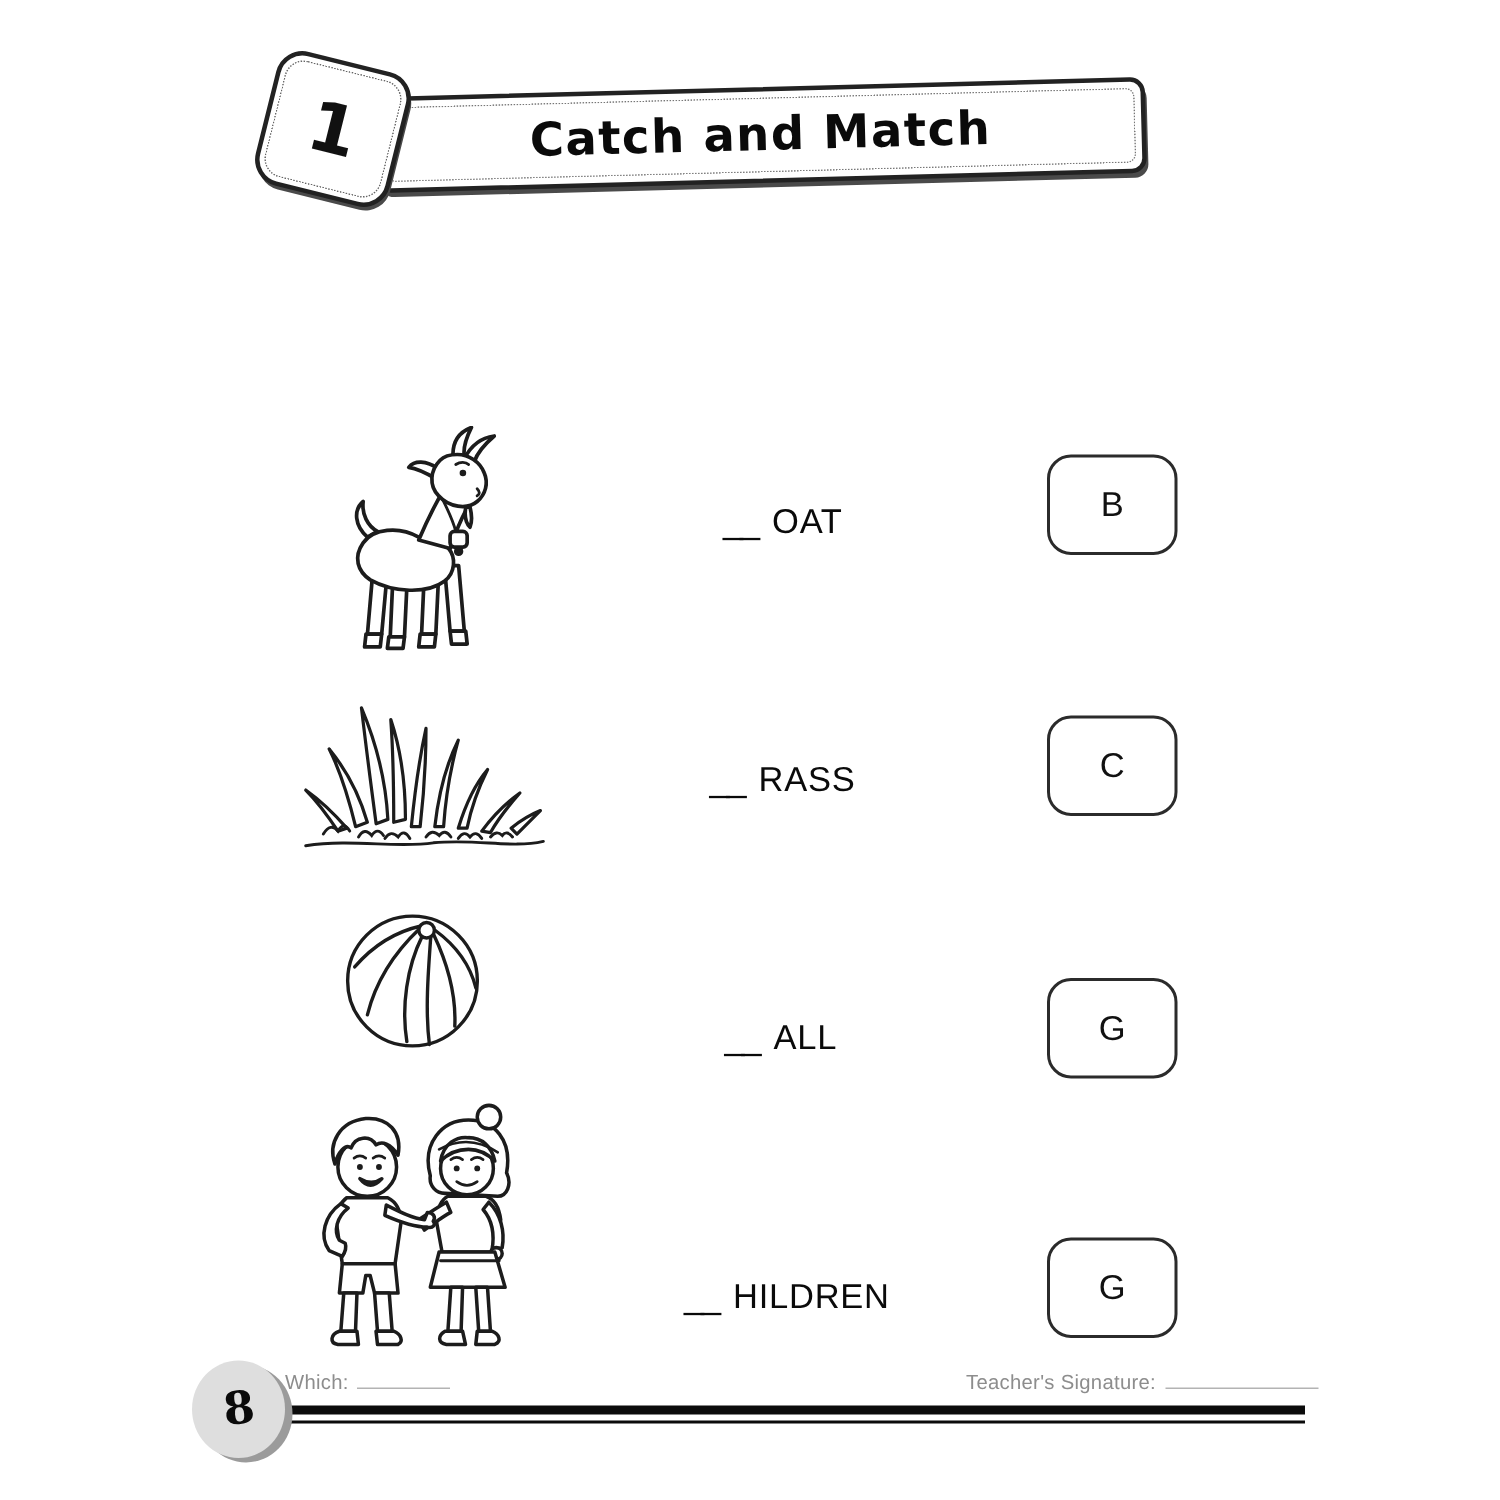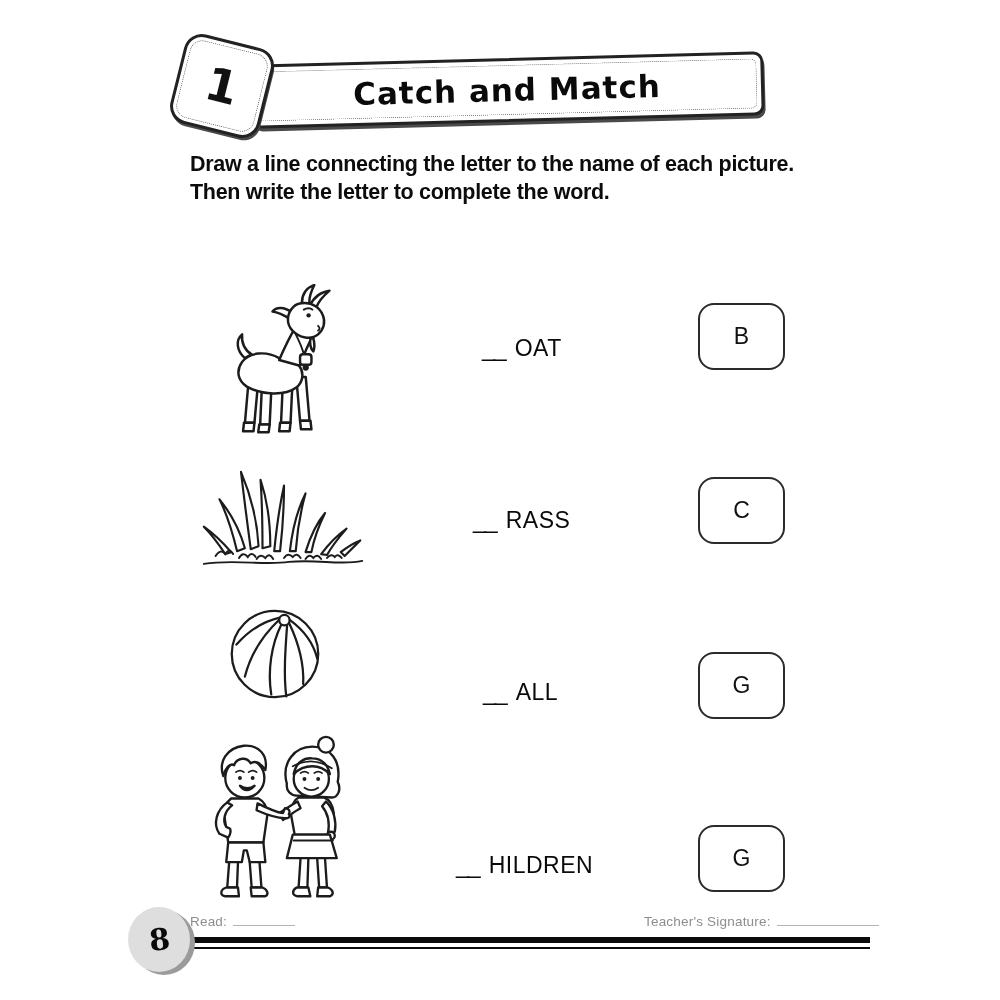--- a/index.html
+++ b/index.html
@@ -51,21 +51,21 @@
   .instructions { left: 190px; top: 151px; width: 652px; }
   .instructions p {
     font-weight: bold; font-size: 21.5px; line-height: 1.28;
     letter-spacing: -0.3px; margin-bottom: 16px; color: #0c0c0c;
   }
 
   
   .pic { position: absolute; }
   .pic svg { display: block; width: 100%; height: 100%; }
   .wordrow {
-    position: absolute; display: flex; align-items: center; gap: 10px;
+    position: absolute; display: flex; align-items: flex-start; gap: 10px;
     font-size: 23px; color: #0a0a0a; letter-spacing: 0.5px;
   }
   .blank { font-size: 24px; letter-spacing: -2px; }
   .letter-card {
     position: absolute; left: 698px; width: 87px; height: 67px;
     background: #fff; border: 2.5px solid #2b2b2b; border-radius: 16px;
     display: flex; align-items: center; justify-content: center;
     font-size: 23px; color: #111;
   }
 
@@ -95,21 +95,20 @@
 <body>
 
 <div class="abs lesson-badge">
   <span class="num">1</span>
 </div>
 <div class="abs title-banner">
   <span class="page-title">Catch and Match</span>
 </div>
 
 <div class="abs instructions">
-  <p>Draw a line connecting the letter to the name of each picture. Then write the letter to complete the word.</p>
 </div>
 
 <div class="pic" style="left:219px; top:284px; width:126px; height:152px;">
   <svg viewBox="0 0 130 160">
     <g fill="#fff" stroke="#1c1c1c" stroke-width="2.6" stroke-linecap="round" stroke-linejoin="round">
       <path d="M86,20 C86,10 91,4 99,1 C95,9 93,15 94,21 Z"></path>
       <path d="M94,23 C99,13 107,8 115,7 C108,13 103,19 101,25 Z"></path>
       <path d="M76,30 C67,24 59,24 55,29 C62,30 69,34 74,37 Z"></path>
       <path d="M26,78 C17,70 16,59 23,53 C22,62 26,70 33,74 Z"></path>
       <path d="M30,100 L26,146 L36,146 L40,102 Z"></path>
@@ -254,19 +253,19 @@
 <div class="letter-card" style="top:825px;">
   <span>G</span>
 </div>
 
 <div class="abs rule-thick"></div>
 <div class="abs rule-thin"></div>
 <div class="abs page-tab">
   <span class="num">8</span>
 </div>
 <div class="abs footer-field date-group">
-  <span class="lbl">Read:</span>
+  <span class="lbl">Which:</span>
   <span class="write-line"></span>
 </div>
 <div class="abs footer-field sig-group">
   <span class="lbl">Teacher's Signature:</span>
   <span class="write-line"></span>
 </div>
 
 </body></html>

